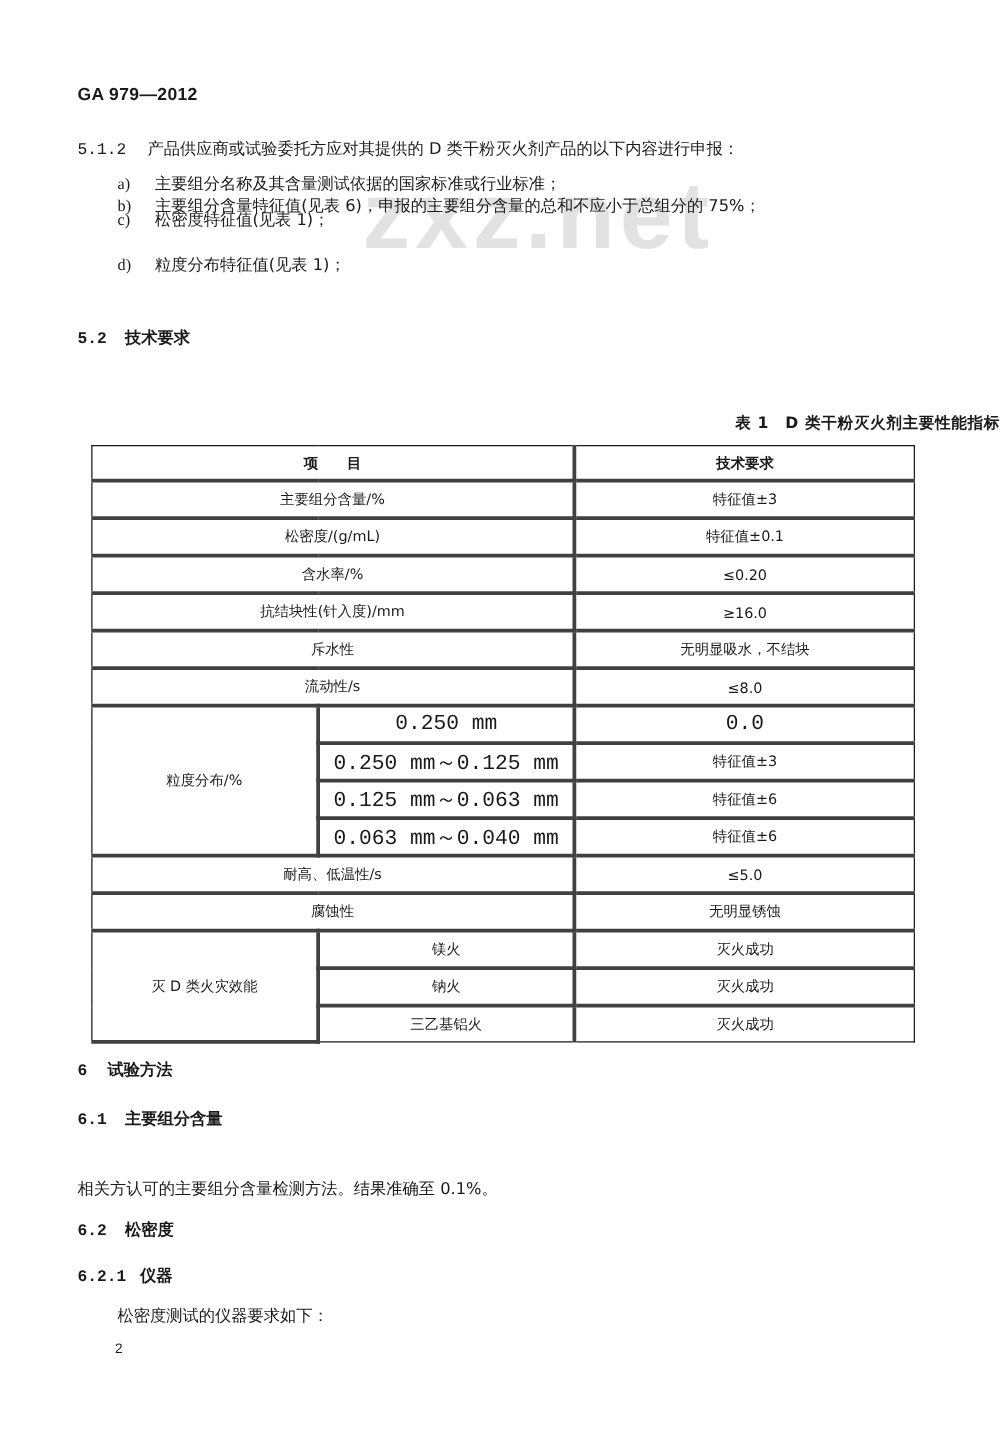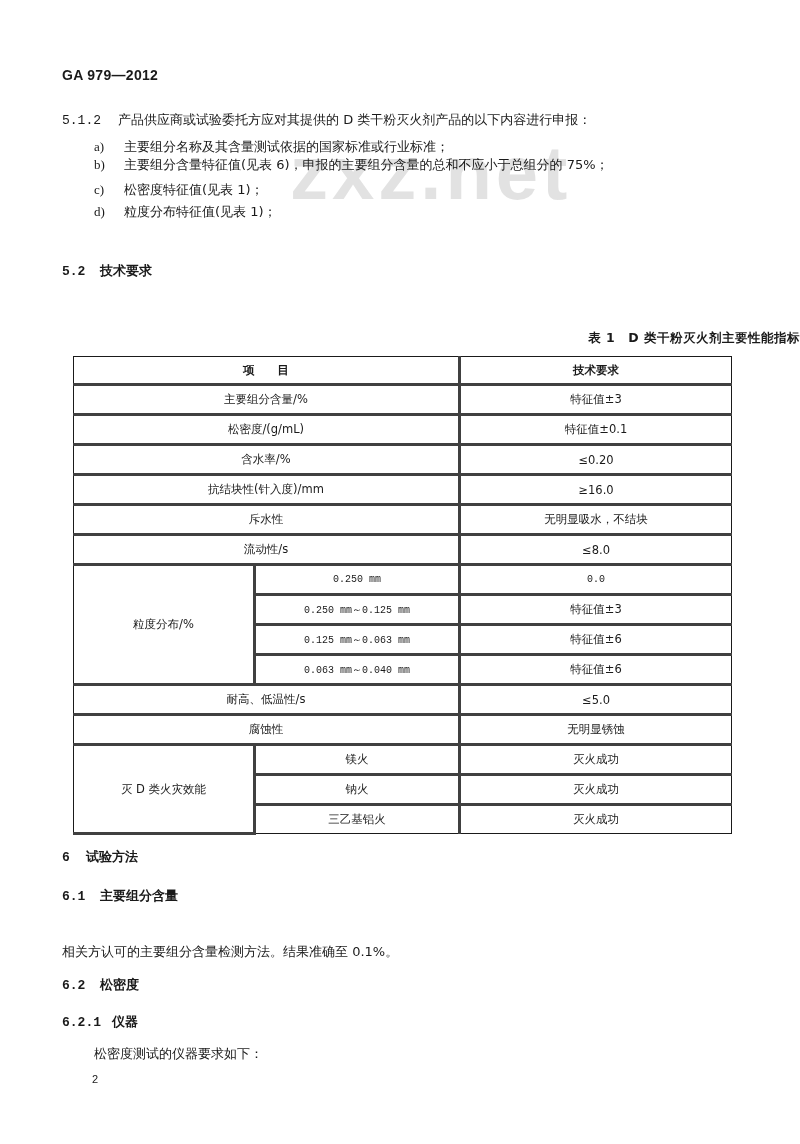--- a/index.html
+++ b/index.html
@@ -65,21 +65,21 @@
       padding: 0;
       text-align: center;
       vertical-align: middle;
       font-weight: normal;
     }
     table.perf th { font-weight: bold; height: 26px; }
     table.perf tr:first-child th { border-top: 1.5px solid #1a1a1a; }
     table.perf tr:last-child td { border-bottom: 1.5px solid #1a1a1a; }
     table.perf td:first-child, table.perf th:first-child { border-left: 1.5px solid #1a1a1a; }
     table.perf td:last-child, table.perf th:last-child { border-right: 1.5px solid #1a1a1a; }
-    .mono-cell { font-family: "Liberation Mono", "DejaVu Sans Mono", monospace; font-size: 10px; }
+    .mono-cell { font-family: "Liberation Mono", "DejaVu Sans Mono", monospace; font-size: 17px; }
 
     .watermark {
       position: absolute;
       left: 290px; top: 135px;
       font-family: "Liberation Sans", sans-serif;
       font-weight: bold;
       font-size: 76px;
       letter-spacing: 4px;
       color: rgba(160,160,160,0.30);
       pointer-events: none;
@@ -102,21 +102,21 @@
 
   <div class="abs line" style="left:62px; top:112px;">
     <span class="num clause-num">5.1.2</span><span>产品供应商或试验委托方应对其提供的 D 类干粉灭火剂产品的以下内容进行申报：</span>
   </div>
   <div class="abs line" style="left:94px; top:139px;">
     <span class="list-label">a)</span><span>主要组分名称及其含量测试依据的国家标准或行业标准；</span>
   </div>
   <div class="abs line" style="left:94px; top:157px;">
     <span class="list-label">b)</span><span>主要组分含量特征值(见表 6)，申报的主要组分含量的总和不应小于总组分的 75%；</span>
   </div>
-  <div class="abs line" style="left:94px; top:182px;">
+  <div class="abs line" style="left:94px; top:168px;">
     <span class="list-label">c)</span><span>松密度特征值(见表 1)；</span>
   </div>
   <div class="abs line" style="left:94px; top:204px;">
     <span class="list-label">d)</span><span>粒度分布特征值(见表 1)；</span>
   </div>
 
   <div class="abs line bold" style="left:62px; top:263px;">
     <span class="num sec-num">5.2</span><span>技术要求</span>
   </div>
 

